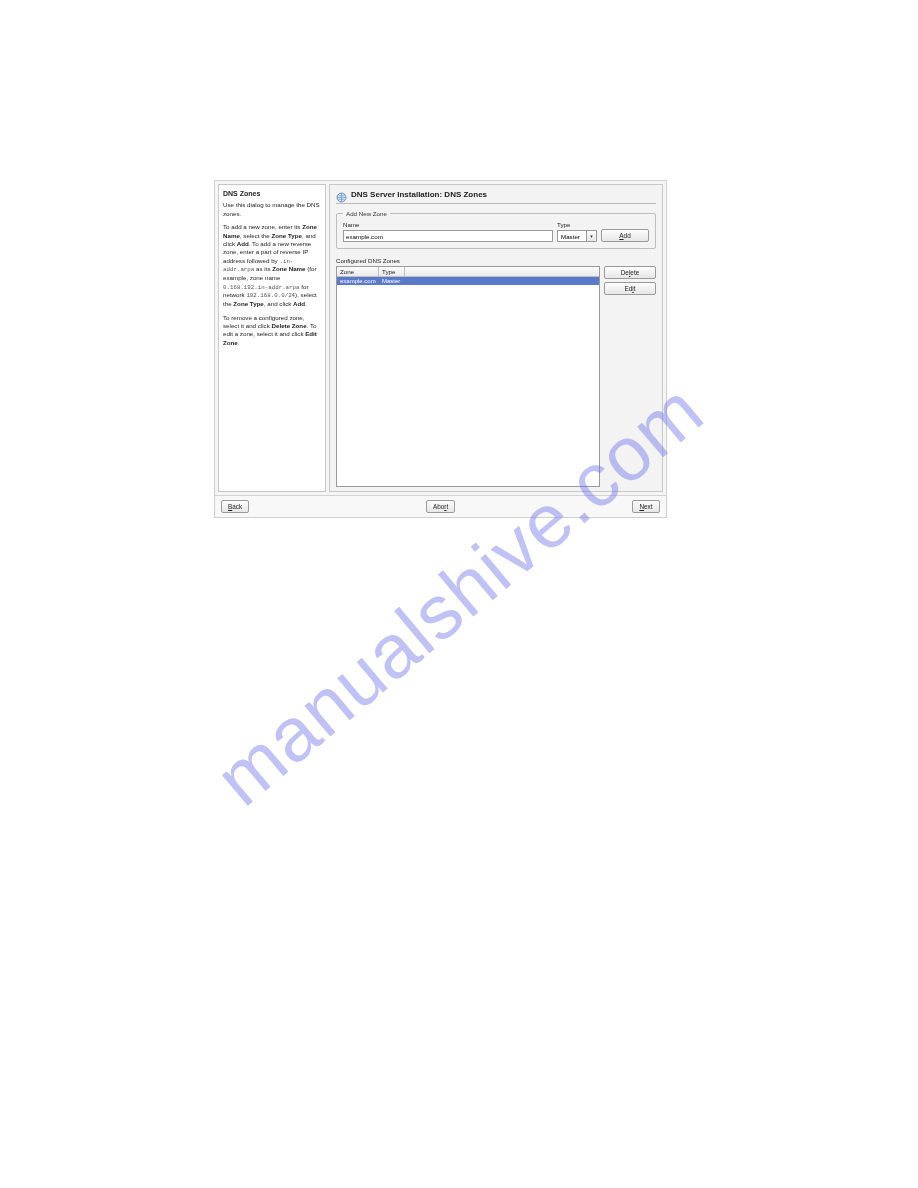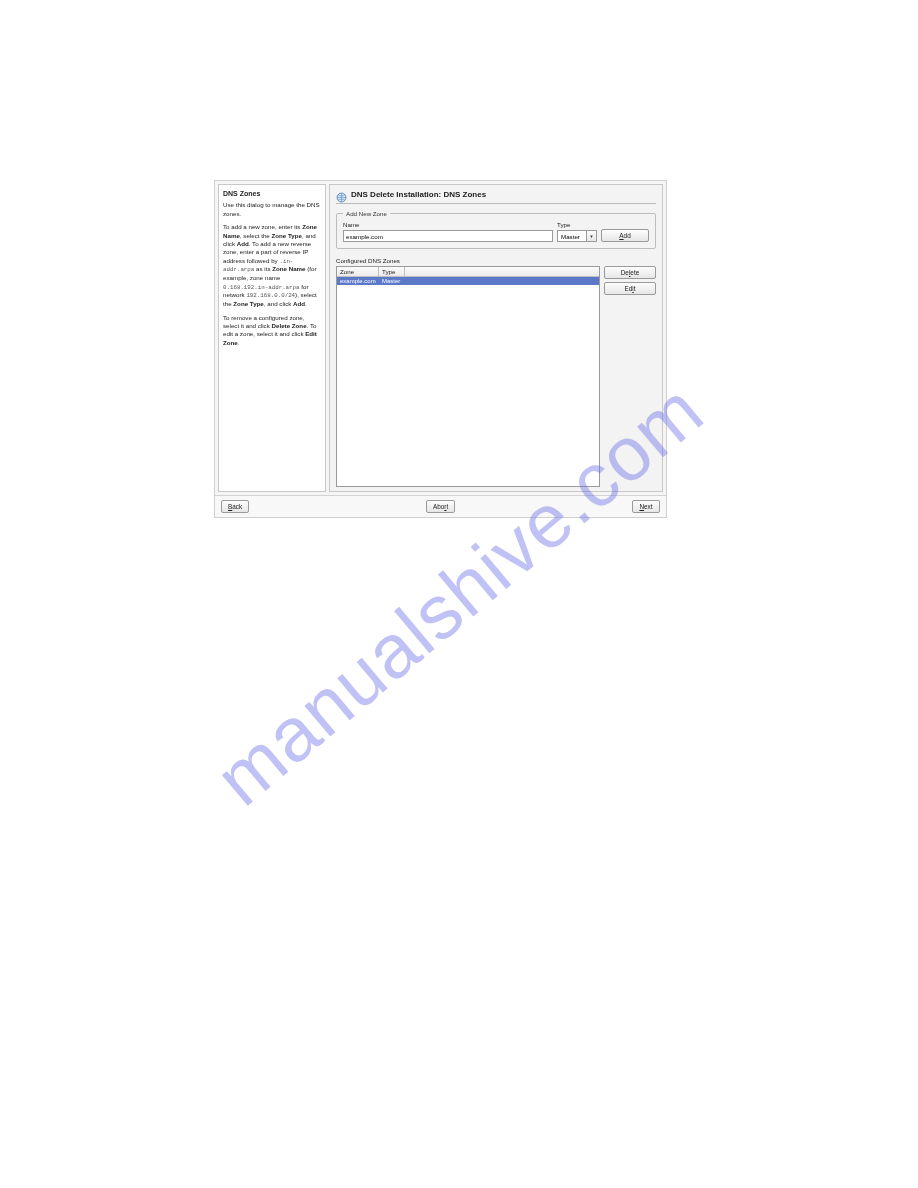--- a/index.html
+++ b/index.html
@@ -186,21 +186,21 @@
     </div>
 
     <div class="main-panel">
       <div class="title-row">
         <span class="title-icon">
           <svg viewBox="0 0 16 16" width="11" height="11">
             <circle cx="8" cy="8" r="6.5" fill="#cfe3f7" stroke="#3b6fa8" stroke-width="1"></circle>
             <path d="M1.5 8h13M8 1.5v13M3 4c2 2 8 2 10 0M3 12c2-2 8-2 10 0" stroke="#3b6fa8" stroke-width="0.6" fill="none"></path>
           </svg>
         </span>
-        <span class="title-text">DNS Delete Installation: DNS Zones</span>
+        <span class="title-text">DNS Server Installation: DNS Zones</span>
       </div>
 
       <fieldset class="addzone">
         <legend>Add New Zone</legend>
         <div class="addzone-row">
           <div class="addzone-col name">
             <label>Name</label>
             <input type="text" value="example.com" style="">
           </div>
           <div class="addzone-col">

